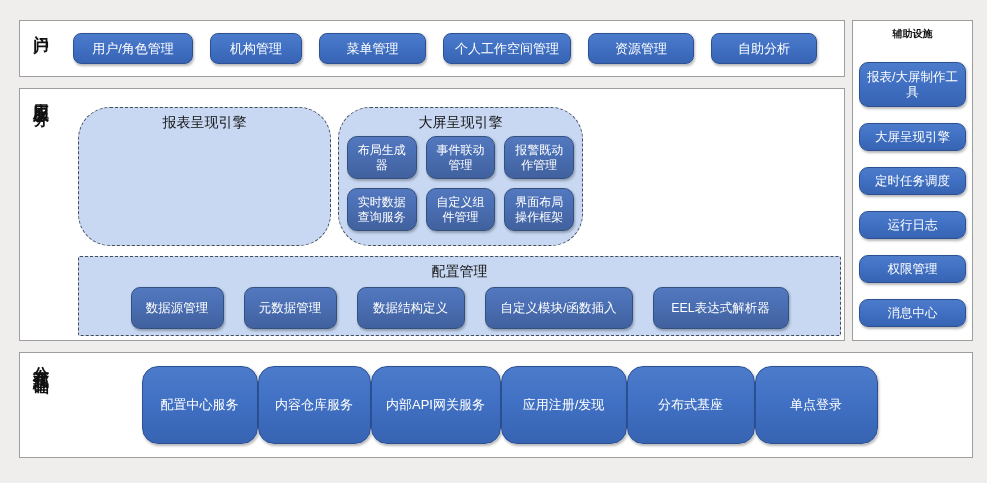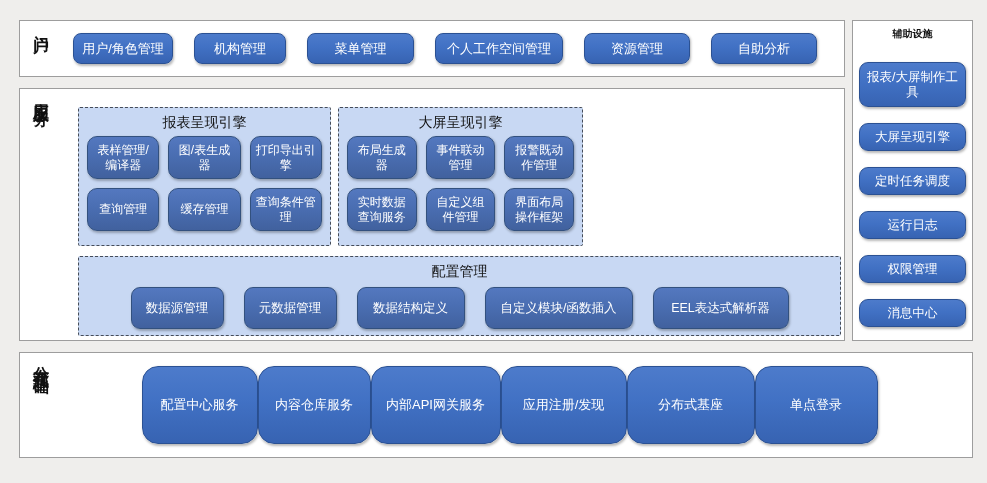--- a/index.html
+++ b/index.html
@@ -37,21 +37,21 @@
   .portal-row{position:absolute;left:53px;right:27px;top:0;bottom:0;
     display:flex;align-items:center;justify-content:space-between;}
   .portal-row .btn{height:31px;border-radius:8px;font-size:13px;}
   
   .app-box{left:19px;top:88px;width:826px;height:253px;}
   .panels{position:absolute;left:58px;top:18px;display:flex;gap:7px;}
   .panel{
     background:#c8d8f3;border:1.5px dashed #454c58;box-sizing:border-box;
     border-radius:2px;
   }
-  .engine-panel{width:253px;height:139px;padding:3px 8px 8px;}
+  .engine-panel{width:253px;height:139px;padding:3px 8px 8px;border-radius:32px;}
   .panel-title{
     text-align:center;font-size:14px;color:#111;line-height:23px;height:23px;
   }
   .panel-grid{
     display:grid;grid-template-columns:repeat(3,1fr);gap:9px;margin-top:2px;
   }
   .panel-grid .btn{height:43px;border-radius:10px;font-size:12px;padding:0 5px;}
   .config-panel{
     position:absolute;left:58px;top:167px;width:763px;height:80px;
     padding:3px 8px 8px;
@@ -69,21 +69,21 @@
   .aux-title{
     text-align:center;font-size:10px;font-weight:bold;color:#111;
     padding-top:6px;height:24px;
   }
   .aux-col{
     display:flex;flex-direction:column;align-items:center;gap:16px;margin-top:11px;
   }
   .aux-col .btn{width:107px;border-radius:9px;font-size:12.5px;padding:5px 6px;}
   .aux-btn-tall{height:45px;}
   .aux-btn{height:28px;}
-  .w112{width:100px}.w92{width:92px}.w107{width:107px}.w128{width:128px}.w106{width:106px}
+  .w112{width:120px}.w92{width:92px}.w107{width:107px}.w128{width:128px}.w106{width:106px}
   .dw1{width:116px}.dw2{width:113px}.dw3{width:130px}.dw4{width:126px}.dw5{width:128px}.dw6{width:123px}
 </style>
 </head>
 <body>
 
 <div class="canvas">
 
   <section class="box portal-box">
     <div class="vlabel">门户</div>
     <div class="portal-row">
@@ -96,28 +96,20 @@
     </div>
   </section>
 
   <section class="box app-box">
     <div class="vlabel">应用服务</div>
 
     <div class="panels">
 
       <div class="panel engine-panel">
         <div class="panel-title">报表呈现引擎</div>
-        <div class="panel-grid">
-          <div class="btn btn-inner">表样管理/编译器</div>
-          <div class="btn btn-inner">图/表生成器</div>
-          <div class="btn btn-inner">打印导出引擎</div>
-          <div class="btn btn-inner">查询管理</div>
-          <div class="btn btn-inner">缓存管理</div>
-          <div class="btn btn-inner">查询条件管理</div>
-        </div>
       </div>
 
       <div class="panel engine-panel" style="width:245px">
         <div class="panel-title">大屏呈现引擎</div>
         <div class="panel-grid">
           <div class="btn btn-inner">布局生成器</div>
           <div class="btn btn-inner">事件联动管理</div>
           <div class="btn btn-inner">报警既动作管理</div>
           <div class="btn btn-inner">实时数据查询服务</div>
           <div class="btn btn-inner">自定义组件管理</div>

